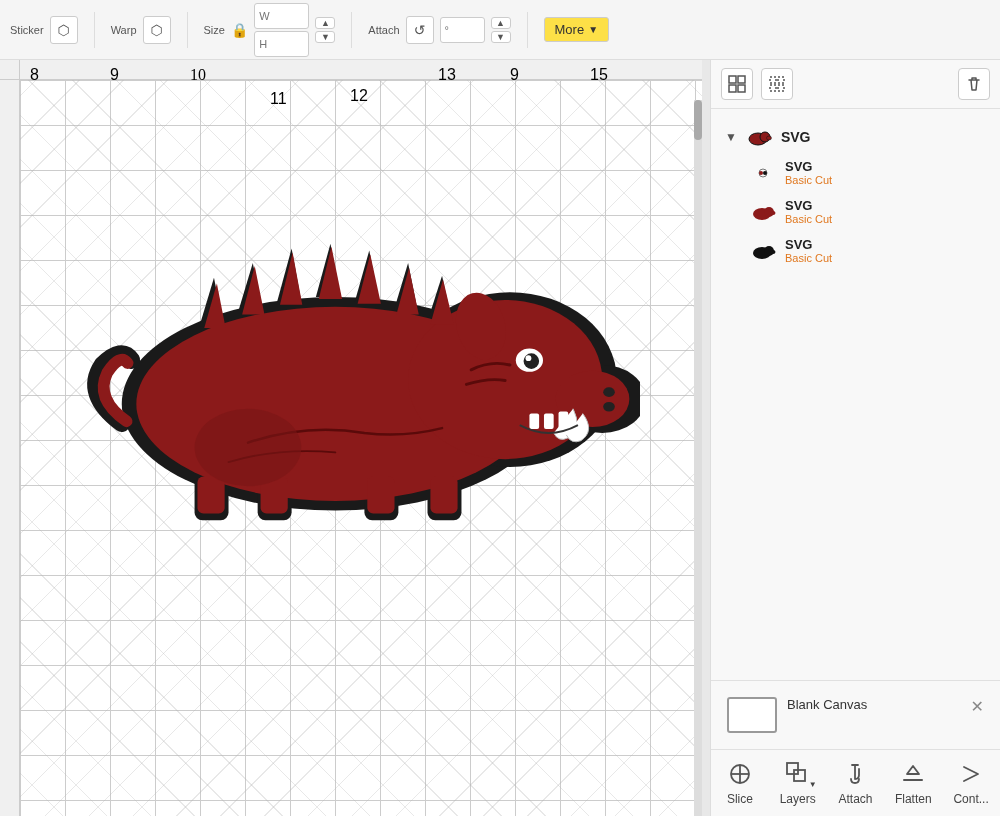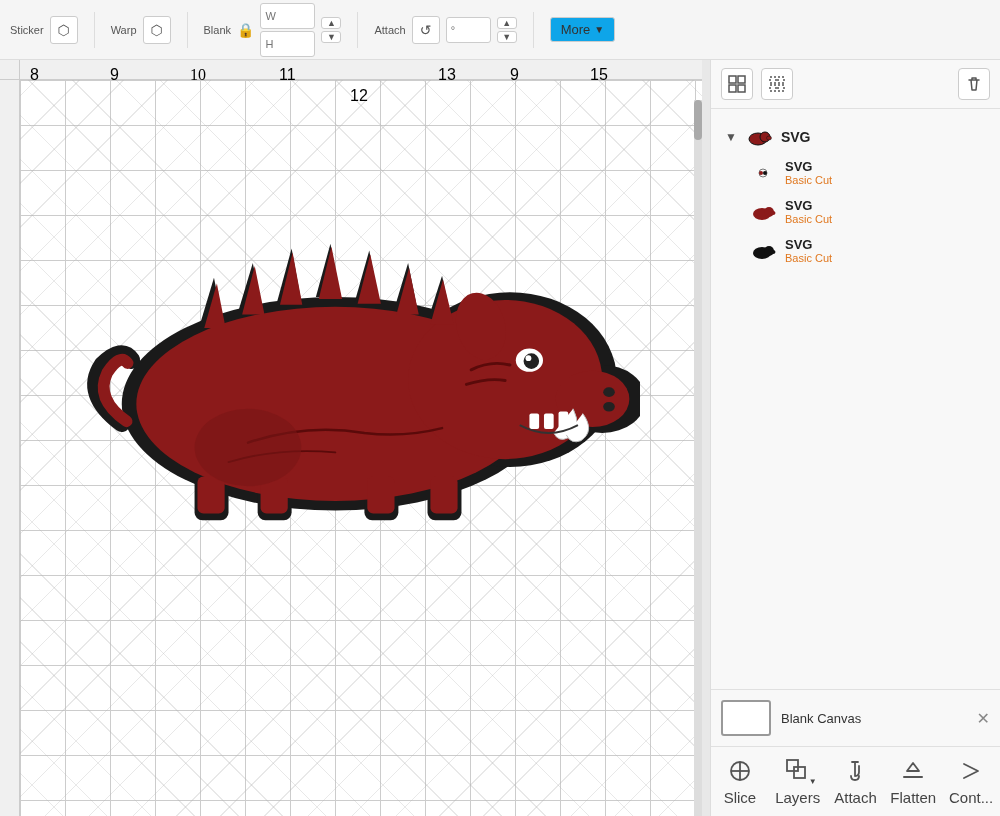--- a/index.html
+++ b/index.html
@@ -47,21 +47,21 @@
       font-size: 14px;
       color: #555;
     }
     .more-btn {
       display: flex;
       align-items: center;
       gap: 4px;
       padding: 4px 10px;
       border: 1px solid #ccc;
       border-radius: 3px;
-      background: #0ea5e9;
+      background: #fde047;
       cursor: pointer;
       font-size: 13px;
       color: #333;
     }
     .more-btn .chevron { font-size: 10px; }
     .toolbar-separator {
       width: 1px;
       height: 36px;
       background: #ddd;
     }
@@ -250,24 +250,23 @@
       font-weight: 600;
       color: #222;
     }
     .layer-item-type {
       font-size: 11px;
       color: #e07820;
     }
 
     
     .blank-canvas-section {
-      padding: 10px;
+      padding: 16px;
       border-top: 1px solid #e0e0e0;
       display: flex;
-      align-items: center;
       gap: 10px;
     }
     .blank-canvas-thumb {
       width: 50px;
       height: 36px;
       border: 2px solid #999;
       border-radius: 3px;
       background: white;
       flex-shrink: 0;
     }
@@ -303,21 +302,21 @@
     .panel-bottom-btn .btn-icon {
       width: 28px;
       height: 28px;
       display: flex;
       align-items: center;
       justify-content: center;
       font-size: 18px;
       color: #444;
     }
     .panel-bottom-btn .btn-label {
-      font-size: 15px;
+      font-size: 12px;
       color: #444;
     }
     .panel-bottom-btn.has-sub .btn-icon-wrap {
       position: relative;
       display: inline-block;
     }
 
     
     .hog-svg {
       width: 100%;
@@ -359,21 +358,21 @@
     <span class="toolbar-label">Sticker</span>
     <div class="toolbar-icon-btn">⬡</div>
   </div>
   <div class="toolbar-separator"></div>
   <div class="toolbar-group">
     <span class="toolbar-label">Warp</span>
     <div class="toolbar-icon-btn">⬡</div>
   </div>
   <div class="toolbar-separator"></div>
   <div class="toolbar-group">
-    <span class="toolbar-label">Blank</span>
+    <span class="toolbar-label">Size</span>
     <span class="lock-icon">🔒</span>
     <div style="display:flex;flex-direction:column;gap:2px;">
       <input class="toolbar-input" placeholder="W" style="width: 55px;">
       <input class="toolbar-input" placeholder="H" style="width: 55px;">
     </div>
     <div style="display:flex;flex-direction:column;gap:2px;">
       <div class="toolbar-icon-btn" style="width:20px;height:12px;font-size:9px;">▲</div>
       <div class="toolbar-icon-btn" style="width:20px;height:12px;font-size:9px;">▼</div>
     </div>
   </div>
@@ -398,21 +397,21 @@
 
   <div class="canvas-area">
 
     <div class="ruler-corner"></div>
 
     <div class="ruler-top">
       <div style="position:relative;width:100%;height:100%;">
         <span class="rnum-h" style="left:10px;">8</span>
         <span class="rnum-h" style="left:90px;">9</span>
         <span class="rnum-h" style="left:170px;font-family:Liberation Serif, serif;">10</span>
-        <span class="rnum-h" style="left:259px;">11</span>
+        <span class="rnum-h" style="left:250px;margin-top:24px;">11</span>
         <span class="rnum-h" style="left:330px;margin-top:21px;">12</span>
         <span class="rnum-h" style="left:410px;margin-left:8px;">13</span>
         <span class="rnum-h" style="left:490px;">9</span>
         <span class="rnum-h" style="left:570px;text-align:center;">15</span>
       </div>
     </div>
 
     <div class="ruler-left"></div>
 
     <div class="canvas-grid">

